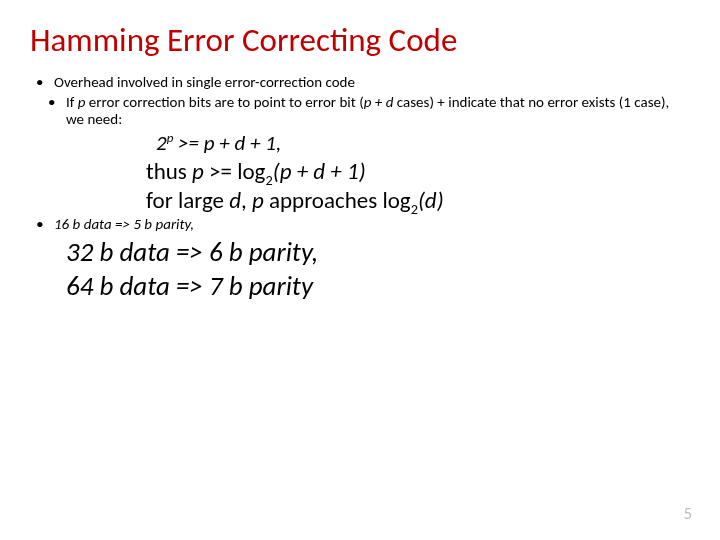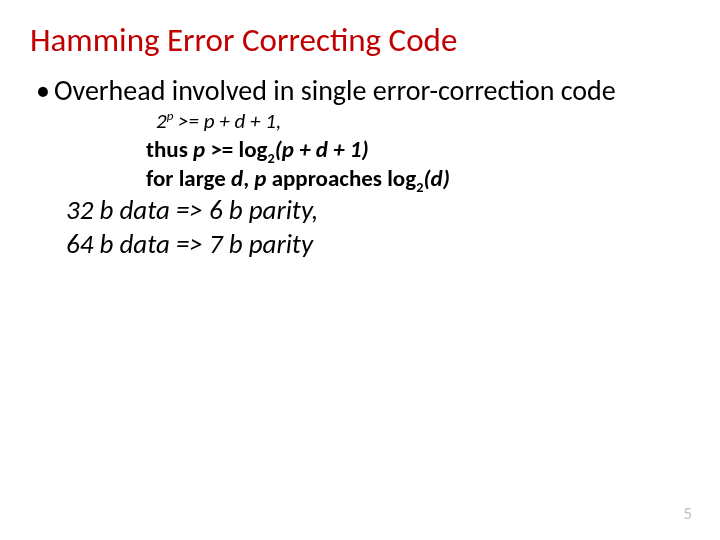--- a/index.html
+++ b/index.html
@@ -16,21 +16,21 @@
     font-size: 33px;
     color: #c00000;
     margin-bottom: 14px;
     font-weight: 400;
   }
   ul {
     list-style: none;
     padding-left: 0;
   }
   li {
-    font-size: 28px;
+    font-size: 15px;
     line-height: 1.18;
     position: relative;
     padding-left: 24px;
     margin-bottom: 2px;
   }
   li::before {
     content: "•";
     position: absolute;
     left: 6px;
     top: 0;
@@ -41,21 +41,20 @@
     font-size: 21px;
     line-height: 1.18;
     padding-left: 126px;
     margin-bottom: 2px;
   }
   .formula2 {
     font-size: 23px;
     line-height: 1.18;
     padding-left: 116px;
     margin-bottom: 2px;
-    font-weight: bold;
   }
   .sub-line {
     font-size: 27px;
     font-style: italic;
     line-height: 1.18;
     padding-left: 36px;
     margin-bottom: 2px;
   }
   .ital { font-style: italic; }
   .sup { font-size: 0.62em; vertical-align: super; line-height: 0; }
@@ -71,32 +70,36 @@
 </head>
 <body>
 
 <h1 class="title">Hamming Error Correcting Code</h1>
 
 <ul>
 
   <li>Overhead involved in single error-correction code</li>
 
 
+  <li class="indent1">
+    <span>If </span><span class="ital">p</span><span> error correction bits are to point to error bit (</span><span class="ital">p + d</span><span> cases) + indicate that no error exists (1 case), we need:</span>
+  </li>
 </ul>
 
 <div class="formula ital">
   <span>2</span><span class="sup">p</span><span> &gt;= p + d + 1,</span>
 </div>
 
 <div class="formula2">
   <span>thus </span><span class="ital">p</span><span> &gt;= log</span><span class="sub">2</span><span class="ital">(p + d + 1)</span>
 </div>
 
 <div class="formula2">
   <span>for large </span><span class="ital">d</span><span>, </span><span class="ital">p</span><span> approaches log</span><span class="sub">2</span><span class="ital">(d)</span>
 </div>
 
 <ul>
+  <li class="italic">16 b data =&gt; 5 b parity,</li>
 </ul>
 <div class="sub-line">32 b data =&gt; 6 b parity,</div>
 <div class="sub-line">64 b data =&gt; 7 b parity</div>
 
 <div class="page-num">5</div>
 
 </body></html>

